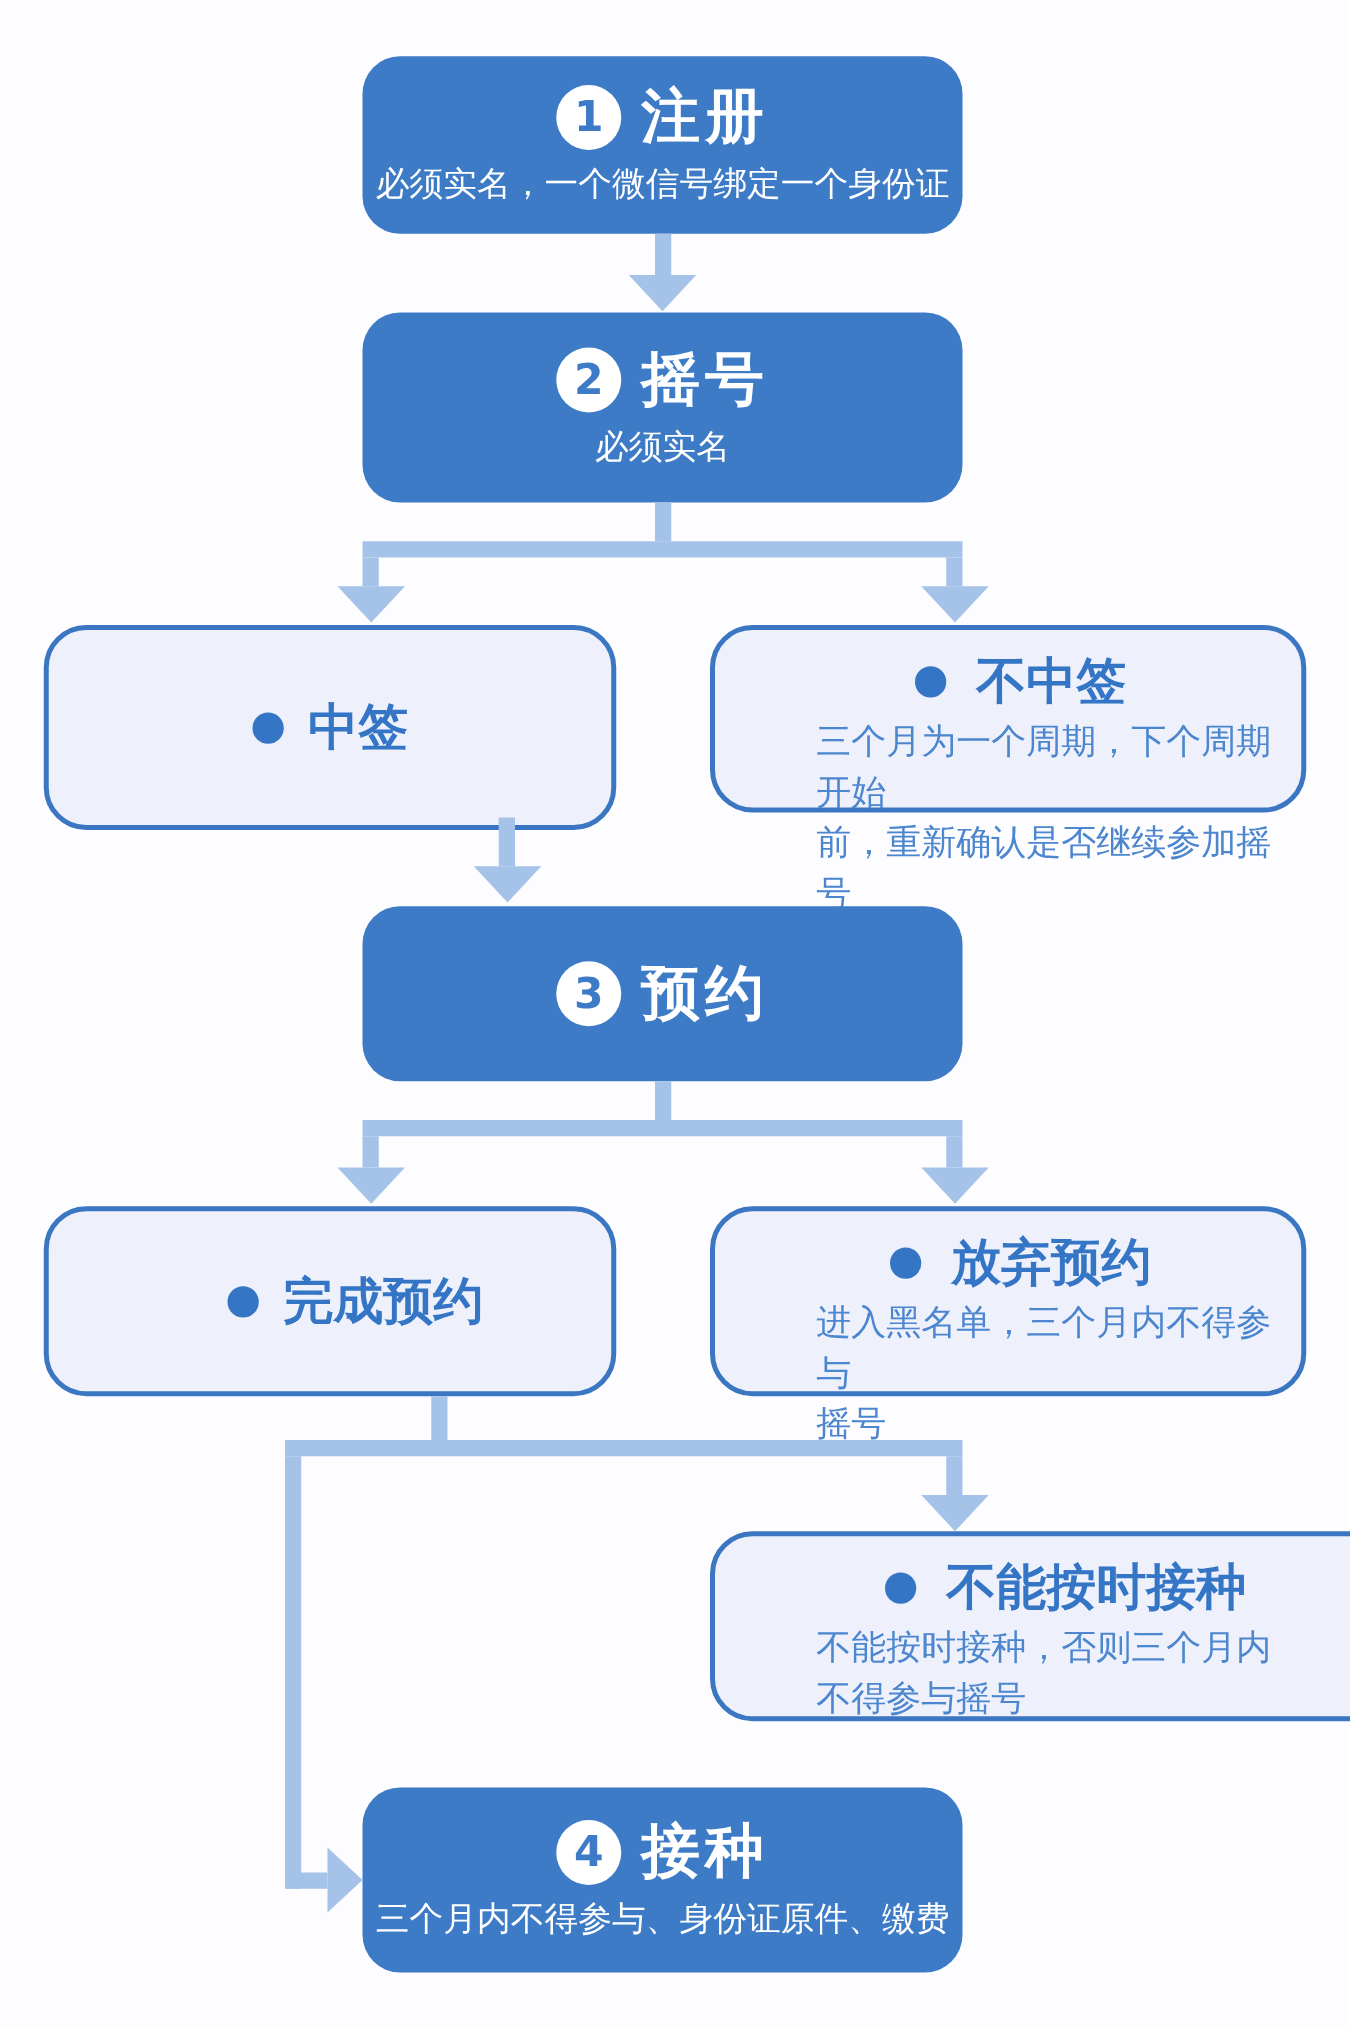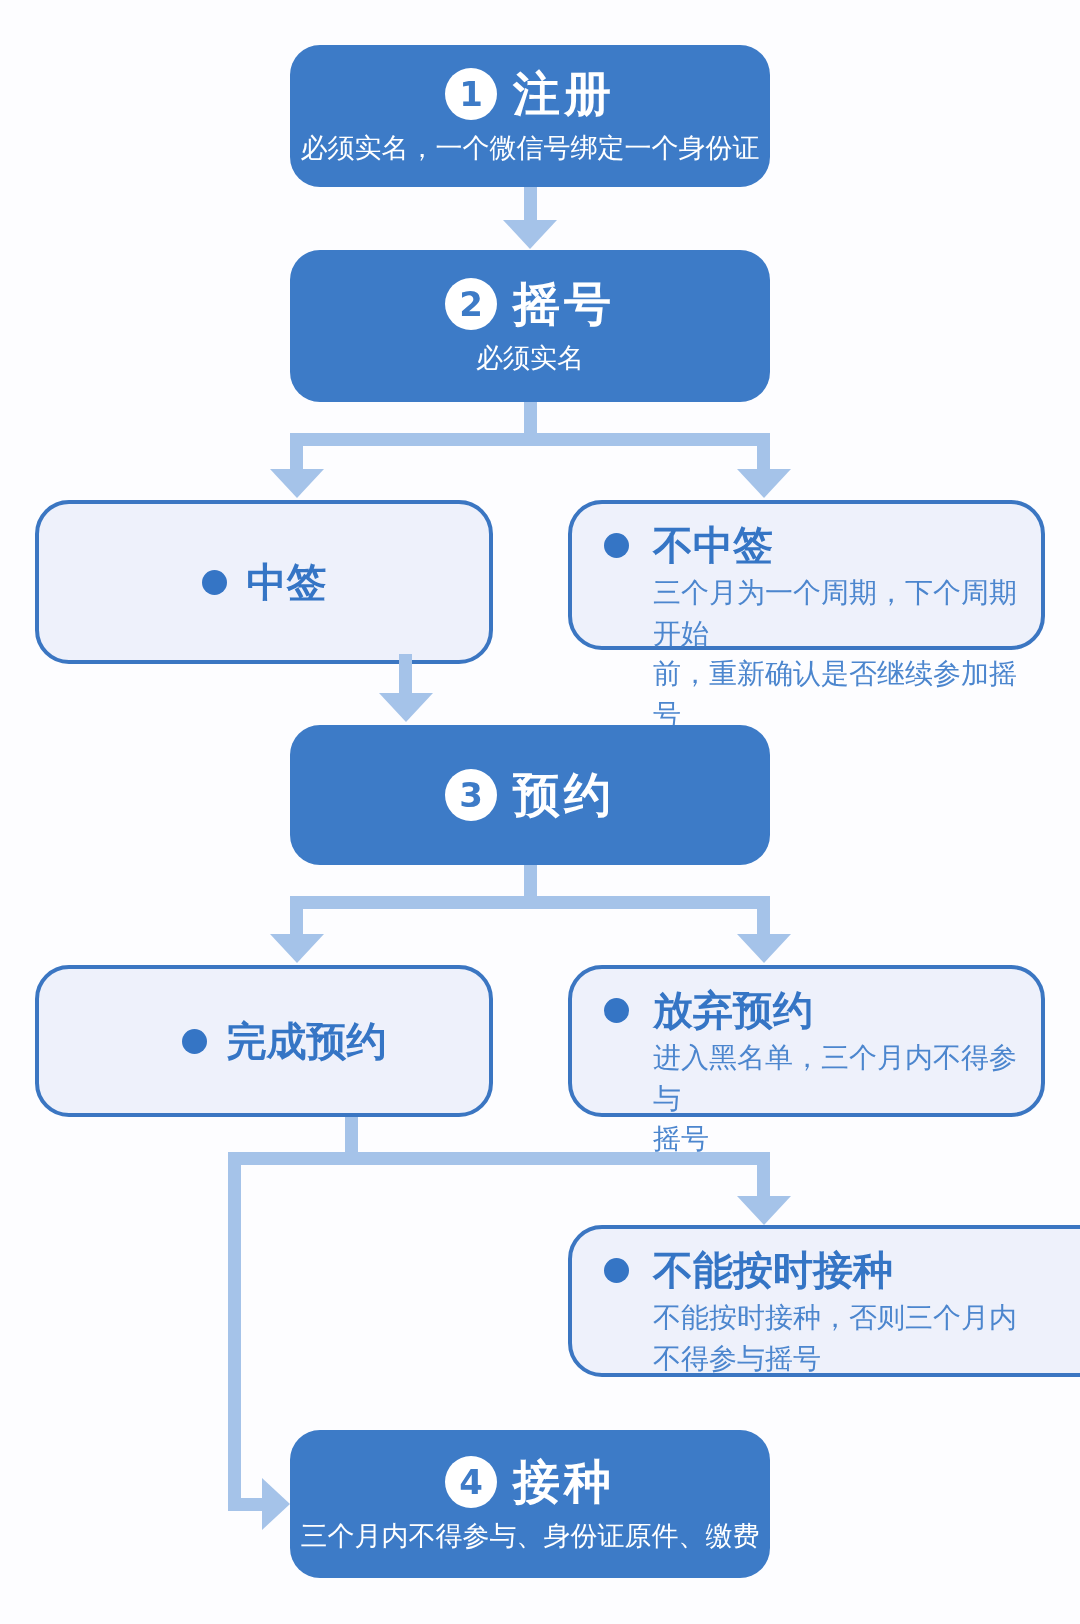--- a/index.html
+++ b/index.html
@@ -24,21 +24,21 @@
          font-size:34px;font-weight:bold;display:flex;align-items:center;justify-content:center;flex:none;}
   .step-title{font-size:47px;font-weight:bold;letter-spacing:4px;line-height:1.1;}
   .step-sub{font-size:27px;white-space:nowrap;line-height:1.2;}
 
   
   .outcome{position:absolute;background:var(--light);border:4px solid var(--border);border-radius:34px;}
   .outcome.center{display:flex;align-items:center;justify-content:center;gap:20px;}
   .o-title{font-size:40px;font-weight:bold;color:var(--titleblue);line-height:1.15;}
   .bullet{width:25px;height:25px;border-radius:50%;background:var(--titleblue);flex:none;}
   .outcome.detail{padding:18px 12px 0 32px;}
-  .d-row{display:flex;align-items:center;gap:24px;}
+  .d-row{display:flex;align-items:center;gap:24px;justify-content:center;}
   .d-body{margin-left:49px;margin-top:5px;font-size:28px;line-height:1.45;color:var(--bodyblue);white-space:pre-line;}
 
   
   .vline,.hline{position:absolute;background:var(--arrow);}
   .ah-down{position:absolute;width:0;height:0;
            border-left:27px solid transparent;border-right:27px solid transparent;
            border-top:29px solid var(--arrow);}
   .ah-right{position:absolute;width:0;height:0;
             border-top:26px solid transparent;border-bottom:26px solid transparent;
             border-left:28px solid var(--arrow);}

